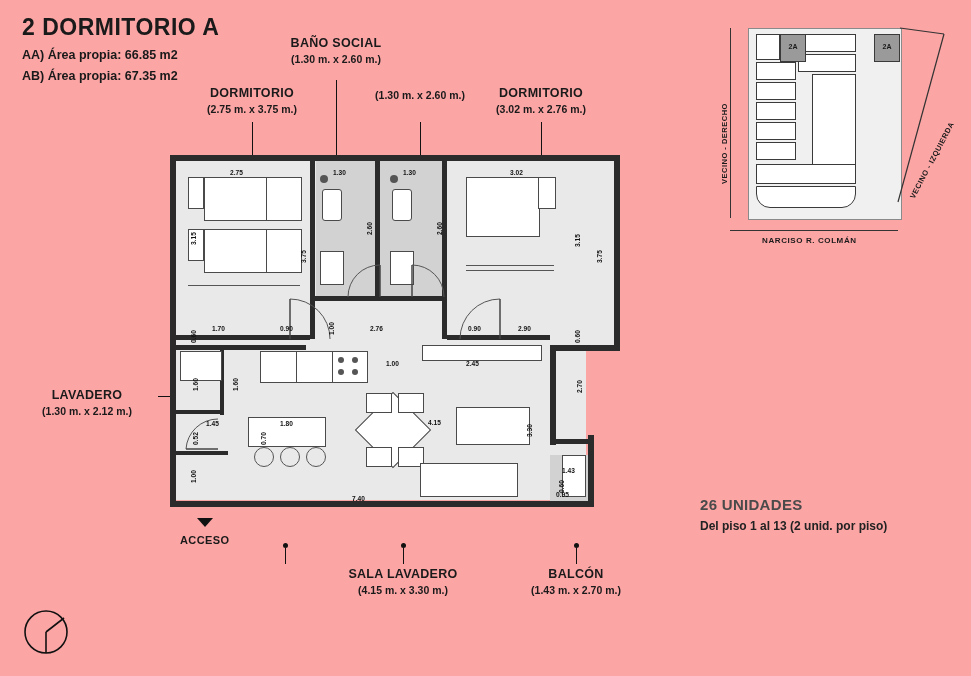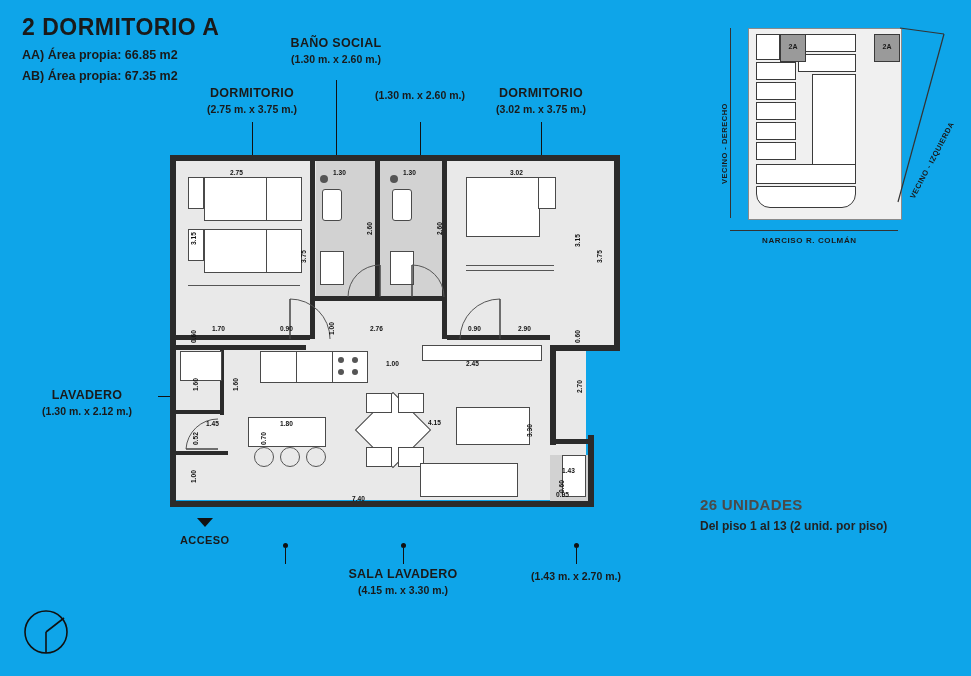--- a/index.html
+++ b/index.html
@@ -8,21 +8,21 @@
     background: #ffffff;
   }
   body {
     font-family: "Liberation Sans", sans-serif;
     color: #1a1a1a;
   }
   #page {
     position: relative;
     width: 971px;
     height: 676px;
-    background: #0ea5e9;
+    background: #fca5a5;
     overflow: hidden;
   }
   .abs { position: absolute; }
 
   
   .title-main {
     left: 22px; top: 14px;
     font-size: 23px;
     font-weight: bold;
     letter-spacing: 0.5px;
@@ -177,41 +177,42 @@
   </div>
   <div class="abs leader" style="left:252px; top:122px; height:34px;"></div>
 
   <div class="abs room-label" style="left:320px; top:86px; width:200px;">
     <div class="dims">(1.30 m. x 2.60 m.)</div>
   </div>
   <div class="abs leader" style="left:420px; top:122px; height:34px;"></div>
 
   <div class="abs room-label" style="left:441px; top:86px; width:200px;">
     <div class="name">DORMITORIO</div>
-    <div class="dims">(3.02 m. x 3.75 m.)</div>
+    <div class="dims">(3.02 m. x 2.76 m.)</div>
   </div>
   <div class="abs leader" style="left:541px; top:122px; height:34px;"></div>
 
   <div class="abs room-label" style="left:-13px; top:388px; width:200px;">
     <div class="name">LAVADERO</div>
     <div class="dims">(1.30 m. x 2.12 m.)</div>
   </div>
   <div class="abs leader-h" style="left:158px; top:396px; width:18px;"></div>
 
   <div class="abs leader" style="left:285px; top:548px; height:16px;"></div>
   <div class="abs dot" style="left:283px; top:543px;"></div>
 
   <div class="abs room-label" style="left:303px; top:567px; width:200px;">
     <div class="name">SALA LAVADERO</div>
     <div class="dims">(4.15 m. x 3.30 m.)</div>
   </div>
   <div class="abs leader" style="left:403px; top:548px; height:16px;"></div>
   <div class="abs dot" style="left:401px; top:543px;"></div>
 
   <div class="abs room-label" style="left:476px; top:567px; width:200px;">
+    <div class="name">BALCÓN</div>
     <div class="dims">(1.43 m. x 2.70 m.)</div>
   </div>
   <div class="abs leader" style="left:576px; top:548px; height:16px;"></div>
   <div class="abs dot" style="left:574px; top:543px;"></div>
 
   <div class="abs acceso-tri" style="left:197px; top:518px;"></div>
   <div class="abs acceso-txt" style="left:180px; top:534px;">ACCESO</div>
 
   <div id="plan" class="abs">
 

